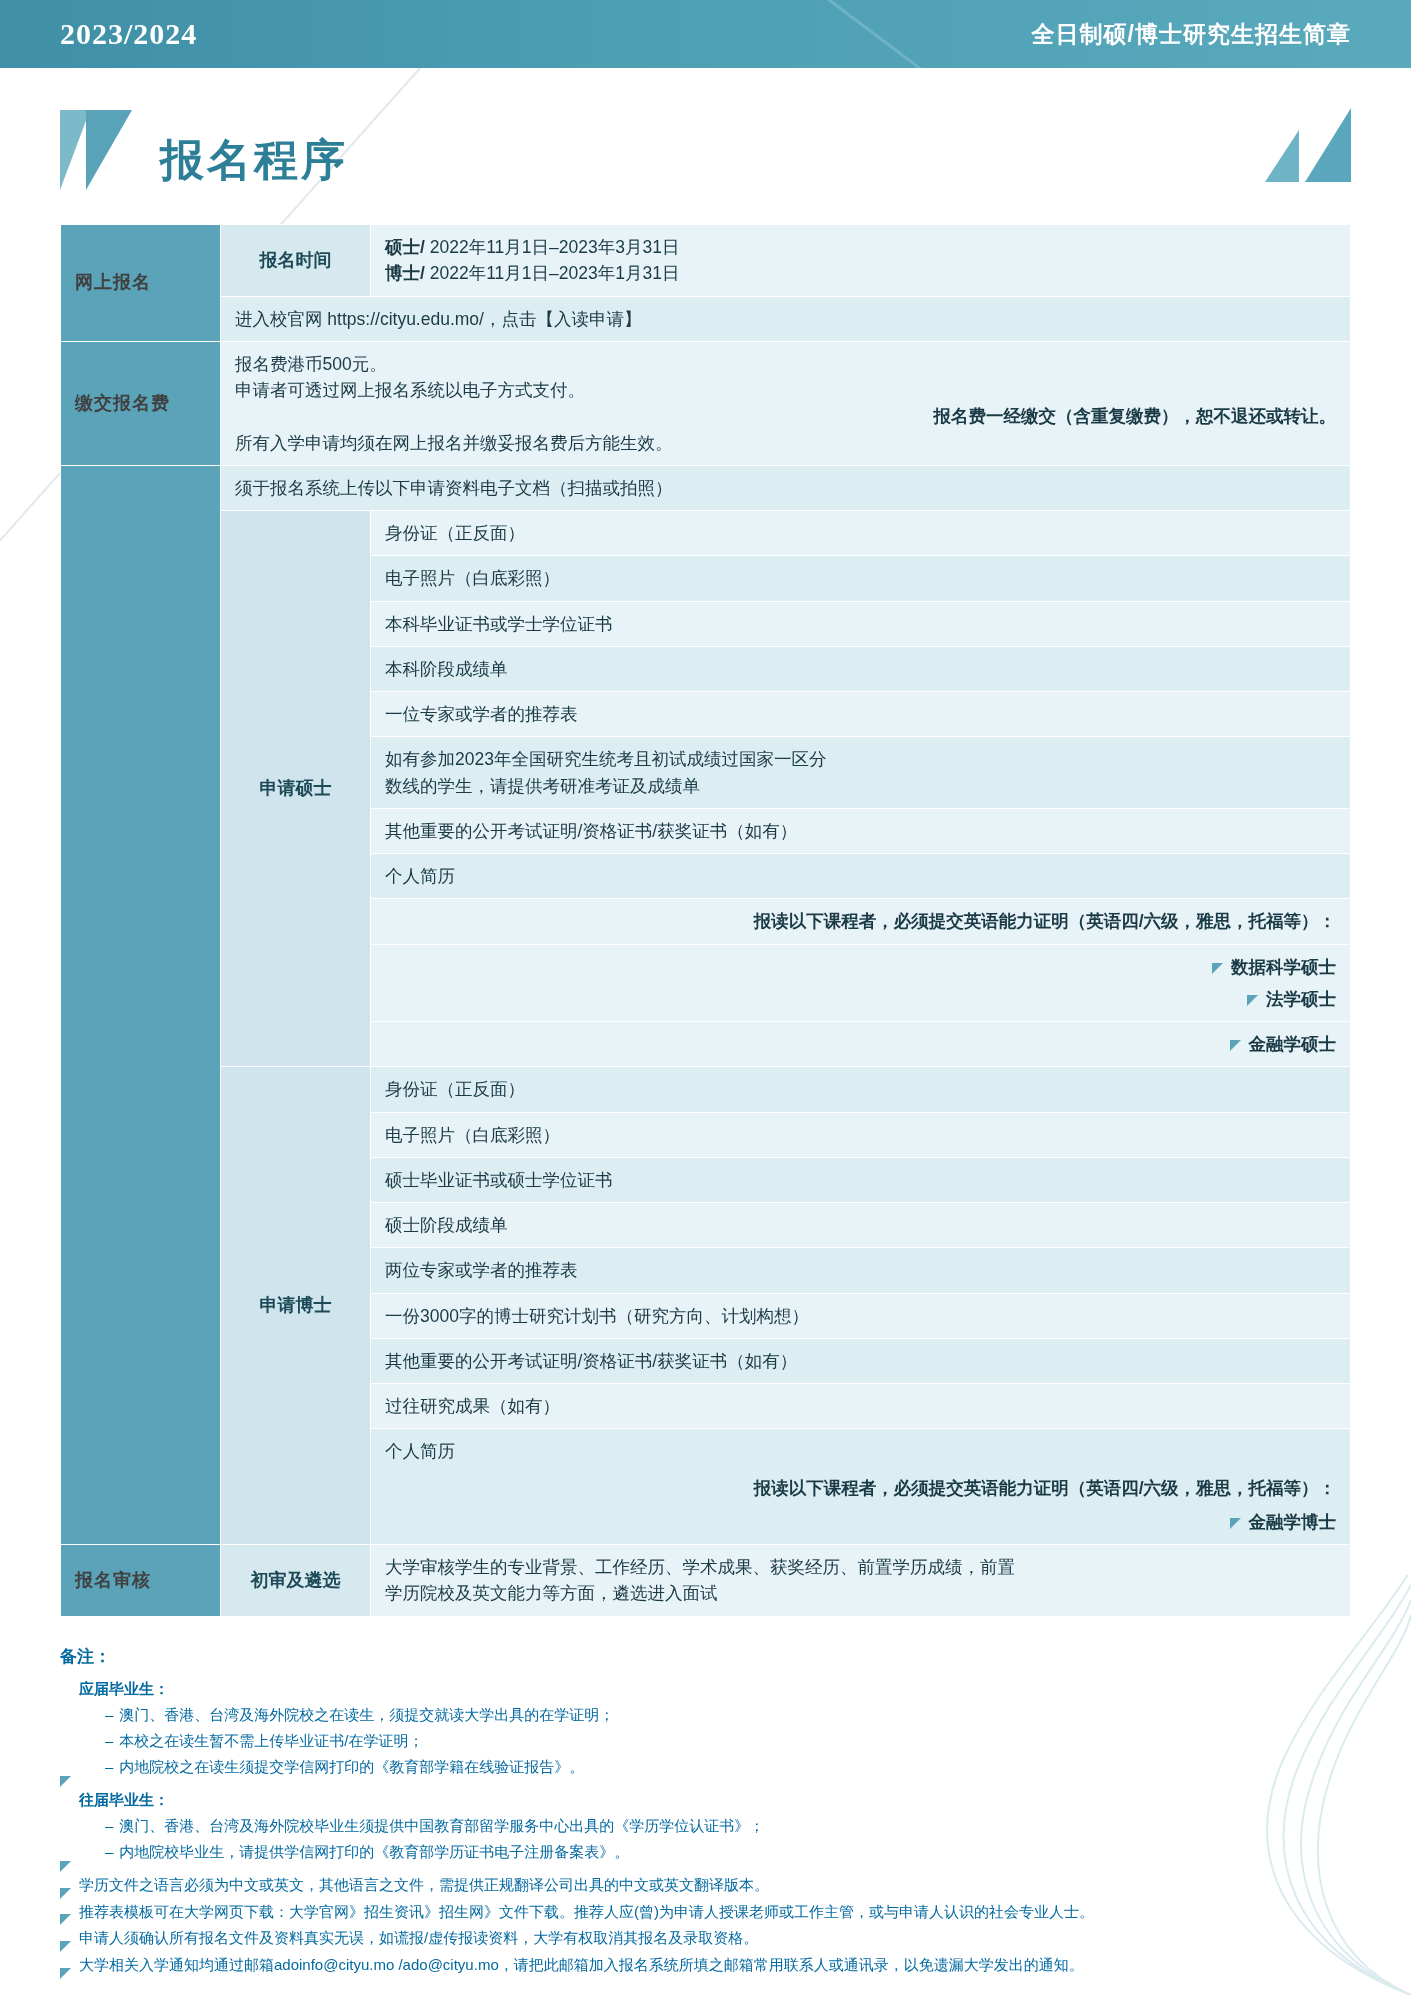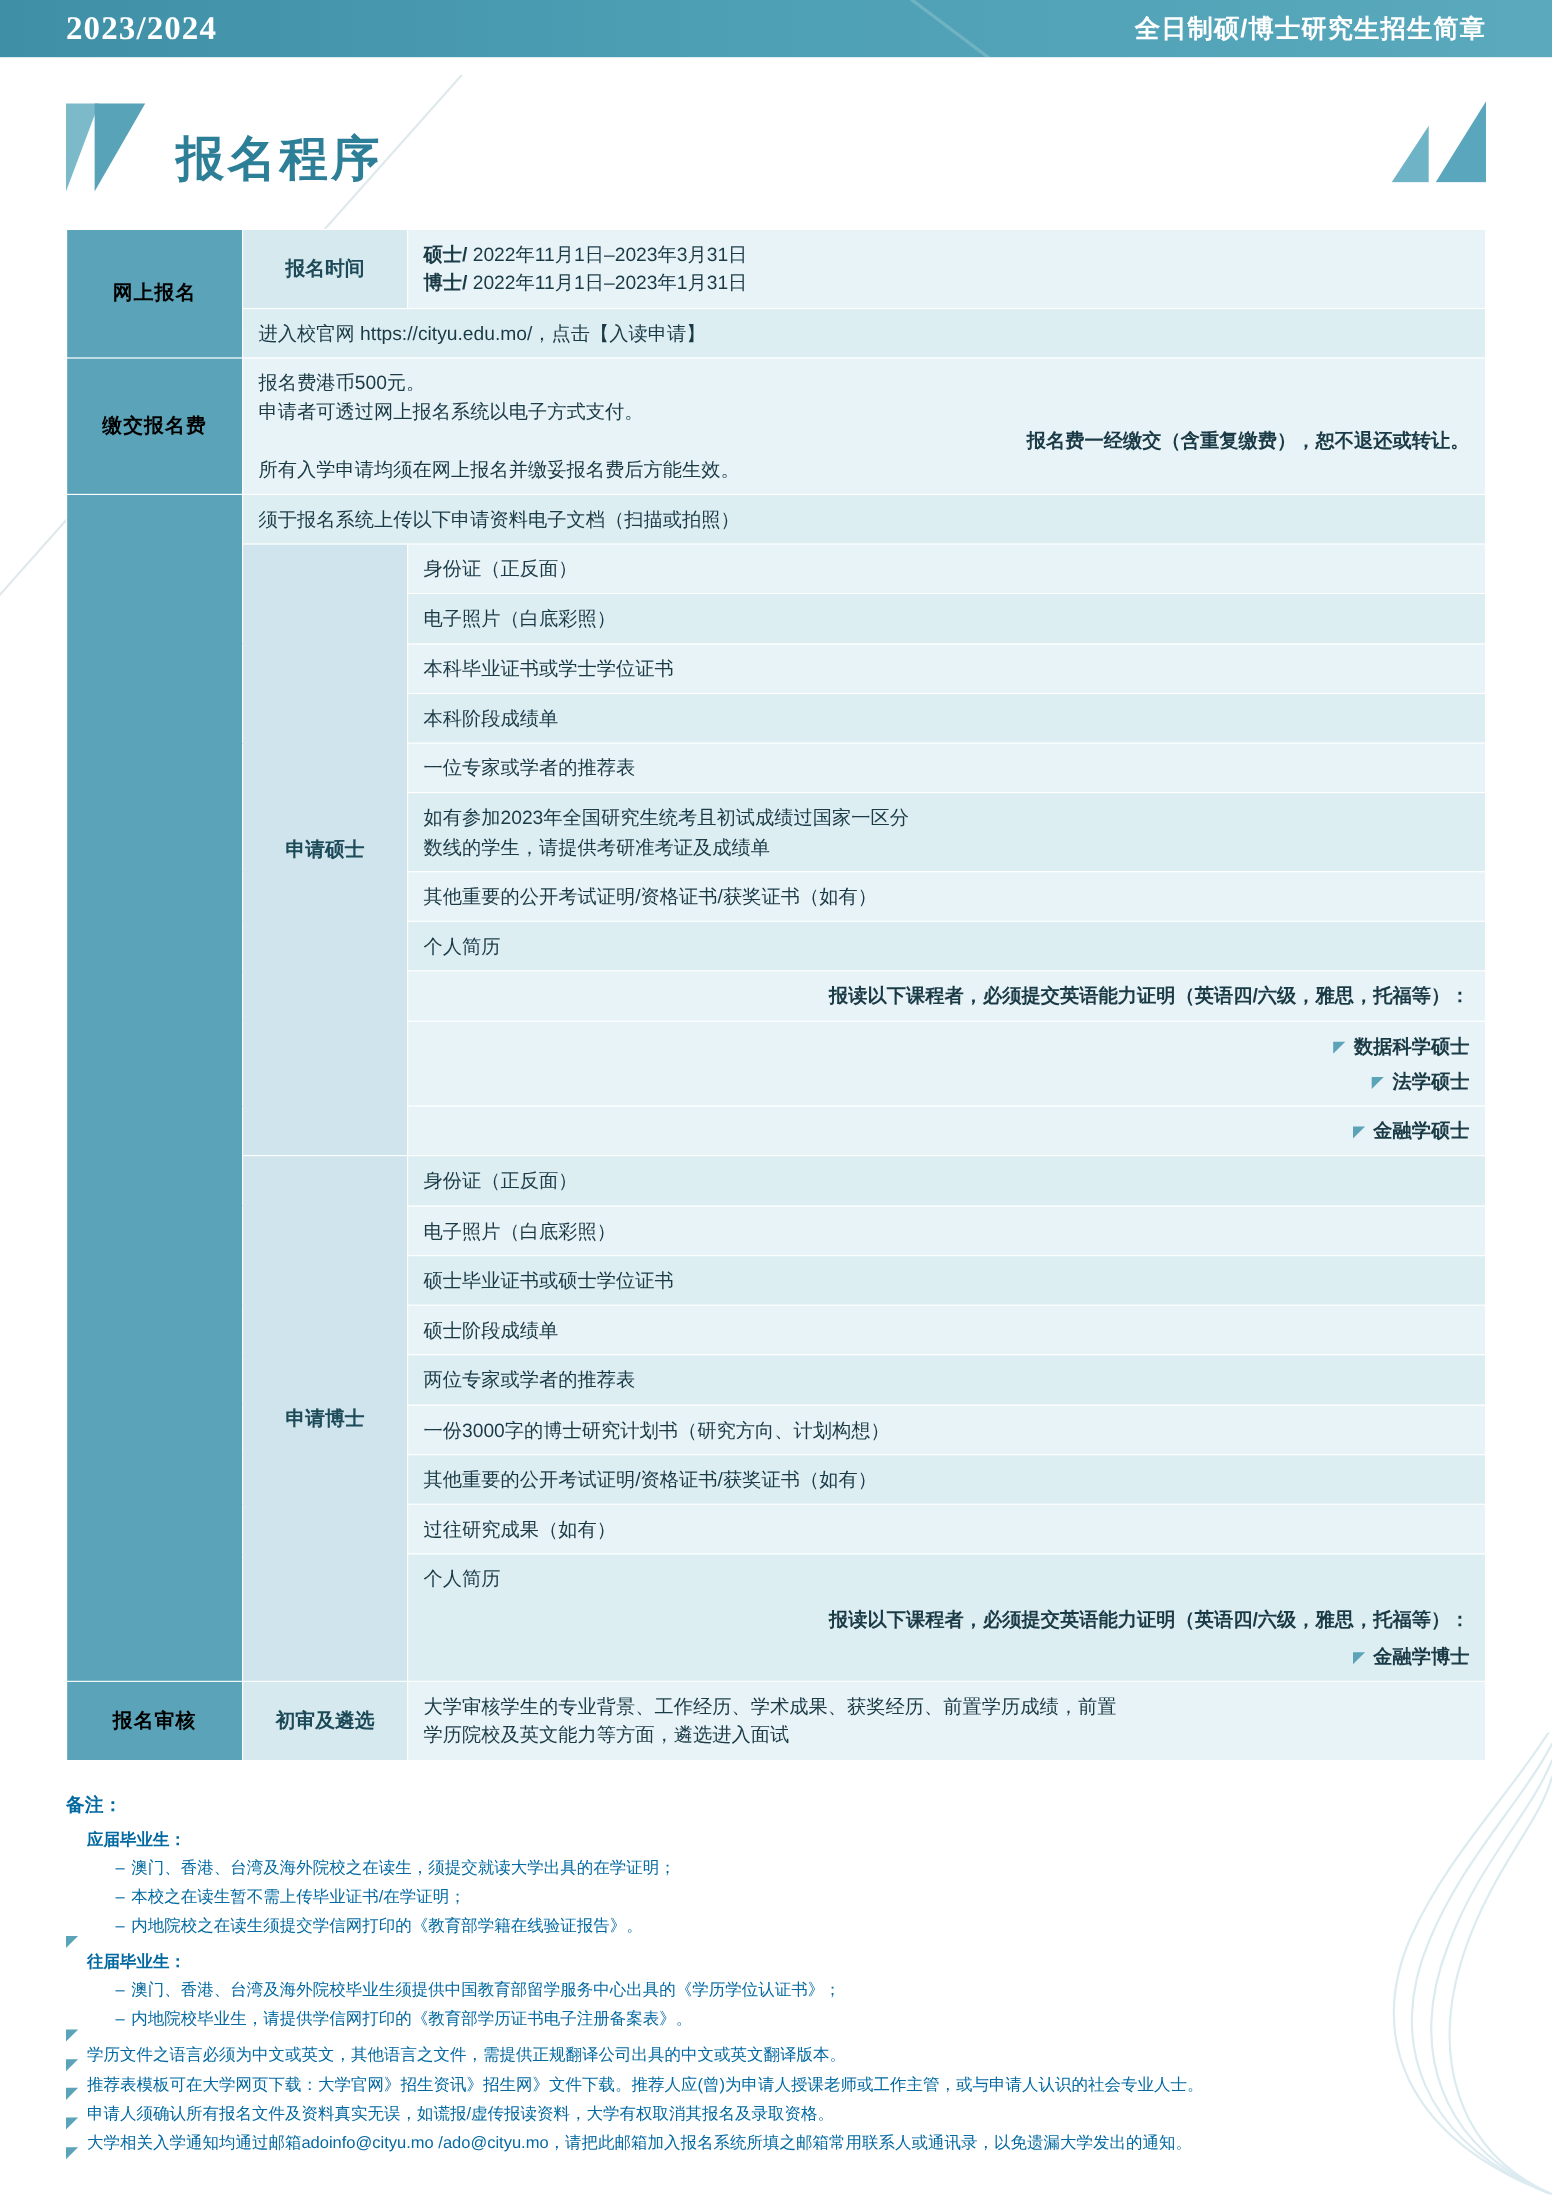--- a/index.html
+++ b/index.html
@@ -8,21 +8,21 @@
     width: 1411px;
     min-height: 1995px;
     background: #ffffff;
     font-family: "Liberation Sans", sans-serif;
     color: #1a3a46;
     position: relative;
     overflow: hidden;
   }
   
   .topbar {
-    height: 52px;
+    height: 68px;
     background: #4a9bb0;
     background: linear-gradient(90deg,#3f8fa6 0%,#4d9fb4 45%,#5aa9bd 100%);
     display: flex;
     align-items: center;
     justify-content: space-between;
     padding: 0 60px;
     color: #fff;
     position: relative;
     overflow: hidden;
   }
@@ -79,23 +79,23 @@
     font-size: 17.5px;
   }
   .tbl td {
     border: 1px solid #ffffff;
     padding: 9px 14px;
     vertical-align: middle;
     line-height: 1.5;
   }
   td.cat {
     background: #5aa3b8;
-    color: #000000;
-    font-weight: bold;
-    text-align: center;
+    color: #404040;
+    font-weight: bold;
+    text-align: left;
     width: 160px;
     font-size: 18px;
     letter-spacing: 1px;
   }
   td.sub {
     background: #d6e9ef;
     color: #1d4a58;
     font-weight: bold;
     text-align: center;
     width: 150px;

